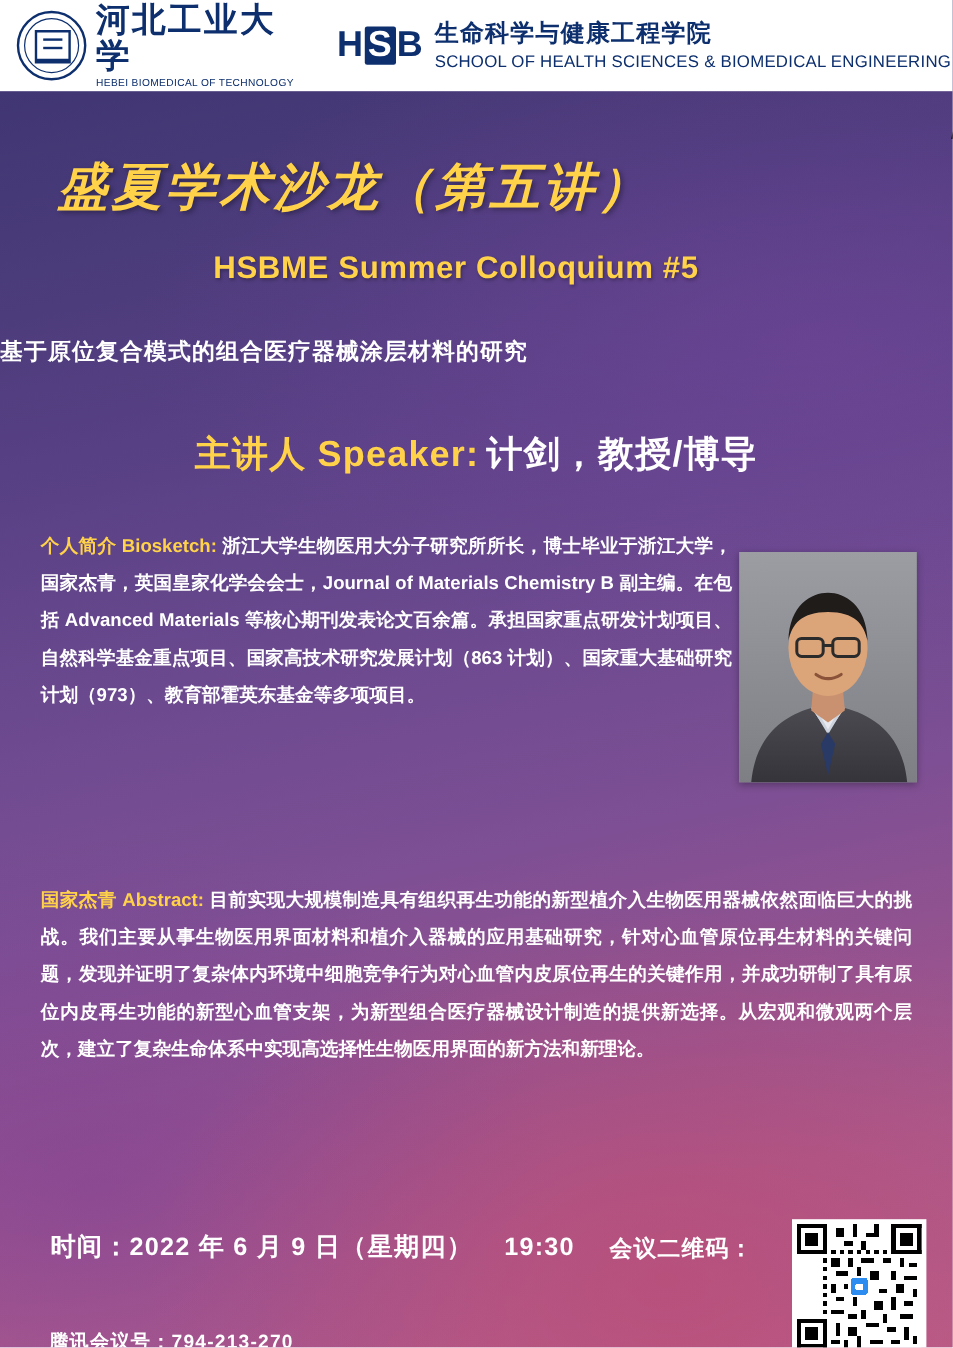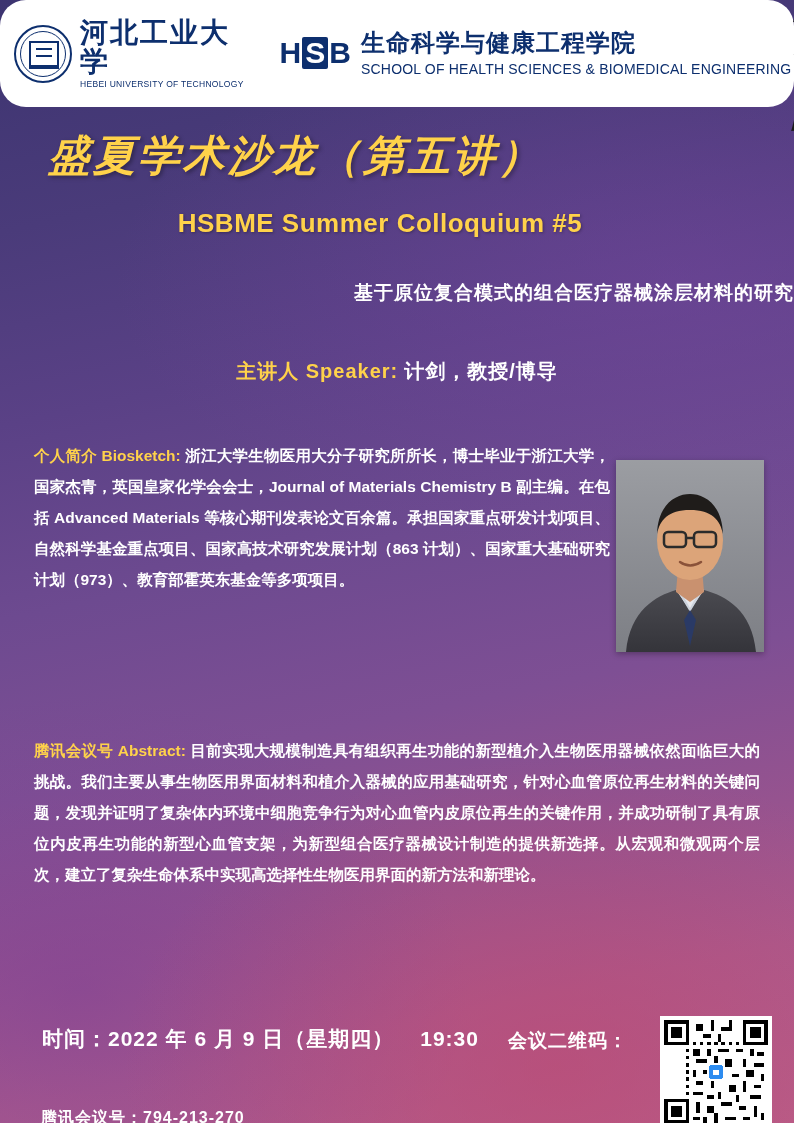--- a/index.html
+++ b/index.html
@@ -21,25 +21,24 @@
       radial-gradient(ellipse 600px 450px at 10% 88%, rgba(120, 60, 150, 0.45) 0%, rgba(120, 60, 150, 0) 65%),
       radial-gradient(ellipse 800px 400px at 85% 25%, rgba(120, 70, 160, 0.45) 0%, rgba(120, 70, 160, 0) 70%),
       linear-gradient(168deg, #3c3470 0%, #4a3b7a 18%, #5a4186 33%, #6d4a90 48%, #7e4f94 62%, #96538f 75%, #ab5a8d 86%, #b8608c 100%);
     overflow: hidden;
   }
   
   .header {
     position: absolute;
     top: 0; left: 0;
     width: 794px;
-    height: 107px;
+    height: 76px;
     background: #ffffff;
     display: flex;
     align-items: center;
-    border-radius: 26px;
   }
   .logo-hebut {
     display: flex;
     align-items: center;
     margin-left: 14px;
   }
   .seal {
     width: 58px;
     height: 58px;
     border-radius: 50%;
@@ -107,21 +106,21 @@
   }
   .hsb-letters .s-box {
     background: #0d2f6e;
     color: #fff;
     padding: 1px 3px;
     margin: 0 1px;
     border-radius: 2px;
   }
   .hsb-names { margin-left: 10px; }
   .hsb-cn {
-    font-size: 24px;
+    font-size: 20px;
     font-weight: bold;
     color: #0d2f6e;
     letter-spacing: 1px;
     line-height: 1.1;
   }
   .hsb-en {
     font-size: 14px;
     color: #0d2f6e;
     letter-spacing: 0.2px;
     margin-top: 4px;
@@ -175,32 +174,32 @@
     font-size: 26px;
     font-weight: bold;
     color: #ffd24a;
     letter-spacing: 0.5px;
     text-shadow: 1px 1px 3px rgba(0,0,0,0.3);
   }
   .topic {
     position: absolute;
     top: 280px;
     width: 794px;
-    text-align: right;
+    text-align: left;
     font-size: 19px;
     font-weight: bold;
     color: #ffffff;
     letter-spacing: 1px;
   }
   .speaker-line {
     position: absolute;
     top: 358px;
     width: 794px;
     text-align: center;
-    font-size: 20px;
+    font-size: 30px;
     font-weight: bold;
     letter-spacing: 1px;
   }
   .speaker-label { color: #ffd24a; }
   .speaker-name { color: #ffffff; margin-left: 6px; }
   
   .bio {
     position: absolute;
     top: 440px;
     left: 34px;
@@ -284,21 +283,21 @@
 <div class="poster">
 
   <div class="header">
 
     <div class="logo-hebut">
       <div class="seal">
         <div class="seal-inner"></div>
       </div>
       <div class="hebut-text">
         <div class="hebut-cn">河北工业大学</div>
-        <div class="hebut-en">HEBEI UNIVERSITY OF TECHNOLOGY</div>
+        <div class="hebut-en">HEBEI BIOMEDICAL OF TECHNOLOGY</div>
       </div>
     </div>
 
     <div class="divider-v"></div>
 
     <div class="hsb-mark">
       <div class="hsb-letters">
         <span>H</span>
           <span class="s-box">S</span>
           <span>B</span>
@@ -357,21 +356,21 @@
 
       <rect x="48" y="72" width="22" height="15" rx="4" fill="none" stroke="#2b2b2b" stroke-width="2.5"></rect>
       <rect x="78" y="72" width="22" height="15" rx="4" fill="none" stroke="#2b2b2b" stroke-width="2.5"></rect>
       <line x1="70" y1="78" x2="78" y2="78" stroke="#2b2b2b" stroke-width="2.5"></line>
 
       <path d="M64 102 Q74 109 85 102" fill="none" stroke="#8a5239" stroke-width="2.5" stroke-linecap="round"></path>
     </svg>
   </div>
 
   <div class="abstract">
-    <span class="lead">腾讯会议号 Abstract:</span><span> 目前实现大规模制造具有组织再生功能的新型植介入生物医用器械依然面临巨大的挑战。我们主要从事生物医用界面材料和植介入器械的应用基础研究，针对心血管原位再生材料的关键问题，发现并证明了复杂体内环境中细胞竞争行为对心血管内皮原位再生的关键作用，并成功研制了具有原位内皮再生功能的新型心血管支架，为新型组合医疗器械设计制造的提供新选择。从宏观和微观两个层次，建立了复杂生命体系中实现高选择性生物医用界面的新方法和新理论。</span>
+    <span class="lead">国家杰青 Abstract:</span><span> 目前实现大规模制造具有组织再生功能的新型植介入生物医用器械依然面临巨大的挑战。我们主要从事生物医用界面材料和植介入器械的应用基础研究，针对心血管原位再生材料的关键问题，发现并证明了复杂体内环境中细胞竞争行为对心血管内皮原位再生的关键作用，并成功研制了具有原位内皮再生功能的新型心血管支架，为新型组合医疗器械设计制造的提供新选择。从宏观和微观两个层次，建立了复杂生命体系中实现高选择性生物医用界面的新方法和新理论。</span>
   </div>
 
   <div class="footer-time">
     <span>时间：</span><span>2022 年 6 月 9 日（星期四）</span><span class="gap"></span><span>19:30</span>
   </div>
 
   <div class="footer-meeting">
     <span>腾讯会议号：</span><span>794-213-270</span>
   </div>
 

